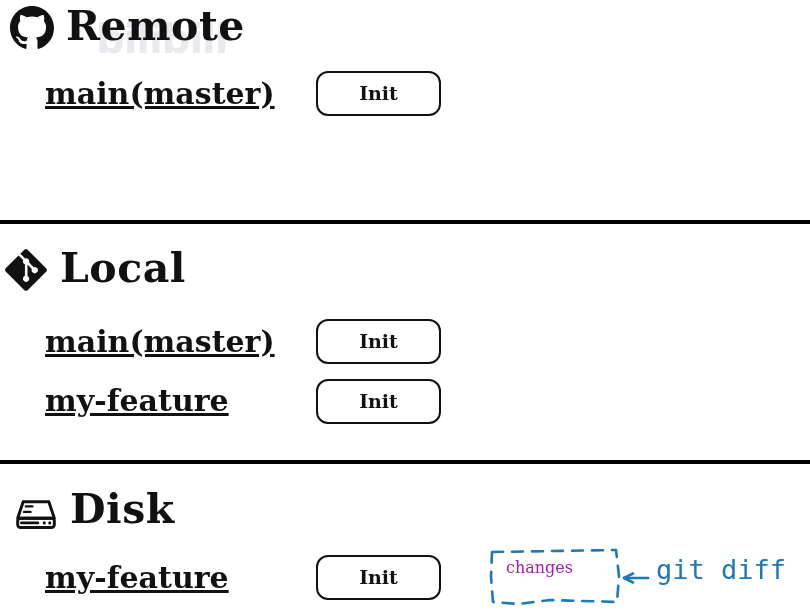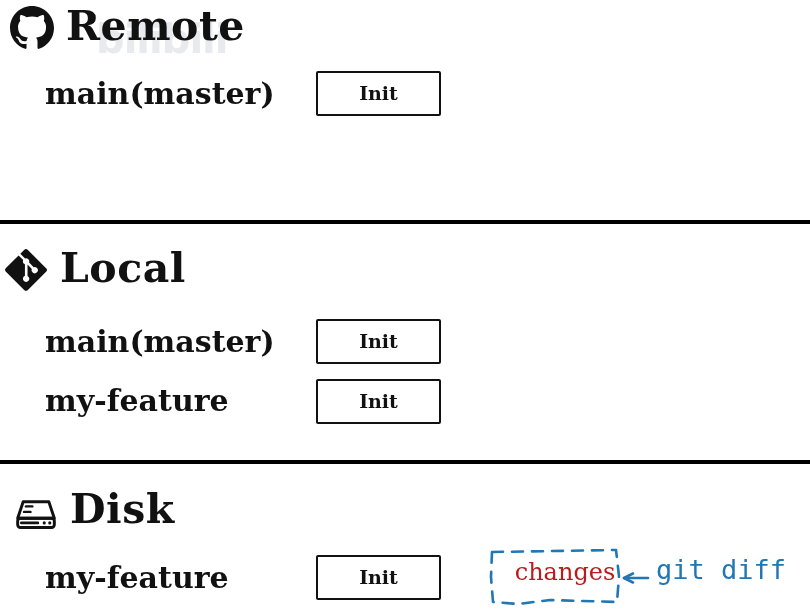--- a/index.html
+++ b/index.html
@@ -67,28 +67,29 @@
     align-items: center;
     height: 48px;
     z-index: 2;
   }
   .branch-label {
     font-family: "DejaVu Serif", serif;
     font-size: 30px;
     font-weight: 700;
     color: #111111;
     white-space: nowrap;
+    text-decoration: underline;
   }
   .init-btn {
     position: absolute;
     left: 316px;
     width: 125px;
     height: 45px;
     border: 2.5px solid #111111;
-    border-radius: 2px;
+    border-radius: 12px;
     background: #ffffff;
     display: flex;
     align-items: center;
     justify-content: center;
     box-sizing: border-box;
     cursor: pointer;
     padding: 0;
   }
   .init-btn span {
     font-family: "DejaVu Serif", serif;
@@ -115,24 +116,23 @@
     width: 322px;
     height: 64px;
     z-index: 4;
   }
   .changes-svg { position: absolute; left: 0; top: 0; }
   .changes-text {
     position: absolute;
     left: 18px;
     top: 14px;
     width: 118px;
-    text-align: center;
-    font-family: "DejaVu Serif", serif;
-    font-size: 24px;
-    color: #b91c1c;
+    font-family: "DejaVu Serif", serif;
+    font-size: 16px;
+    color: #a21caf;
     line-height: 1;
   }
   .gitdiff-text {
     position: absolute;
     left: 168px;
     top: 10px;
     font-family: "DejaVu Sans Mono", monospace;
     font-size: 27px;
     font-weight: 400;
     color: #1f77b4;

